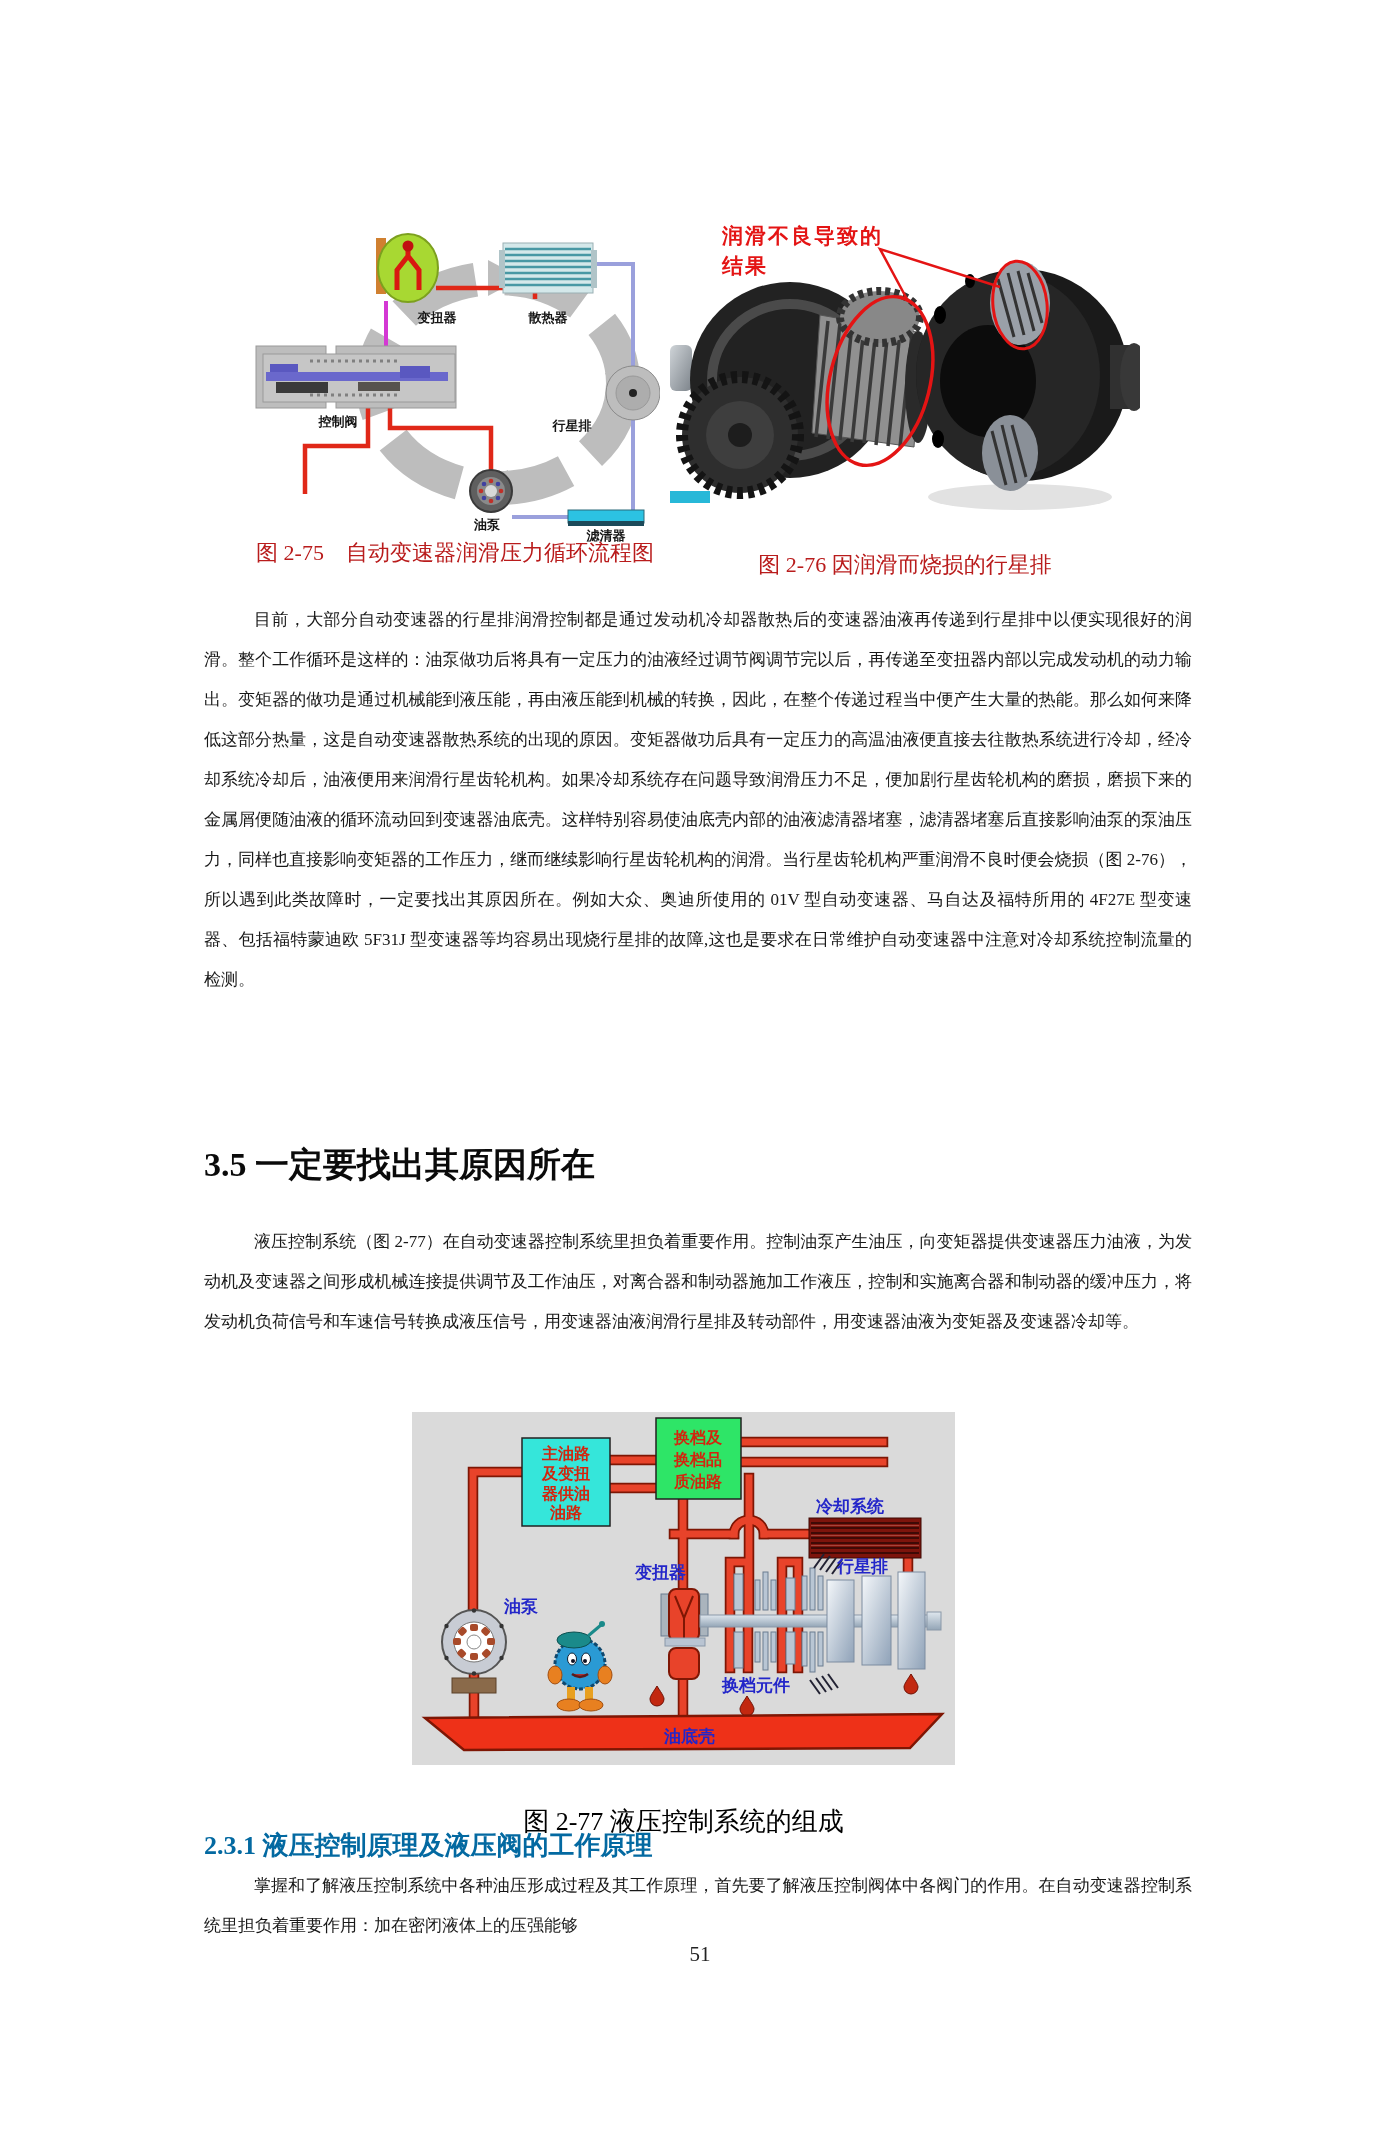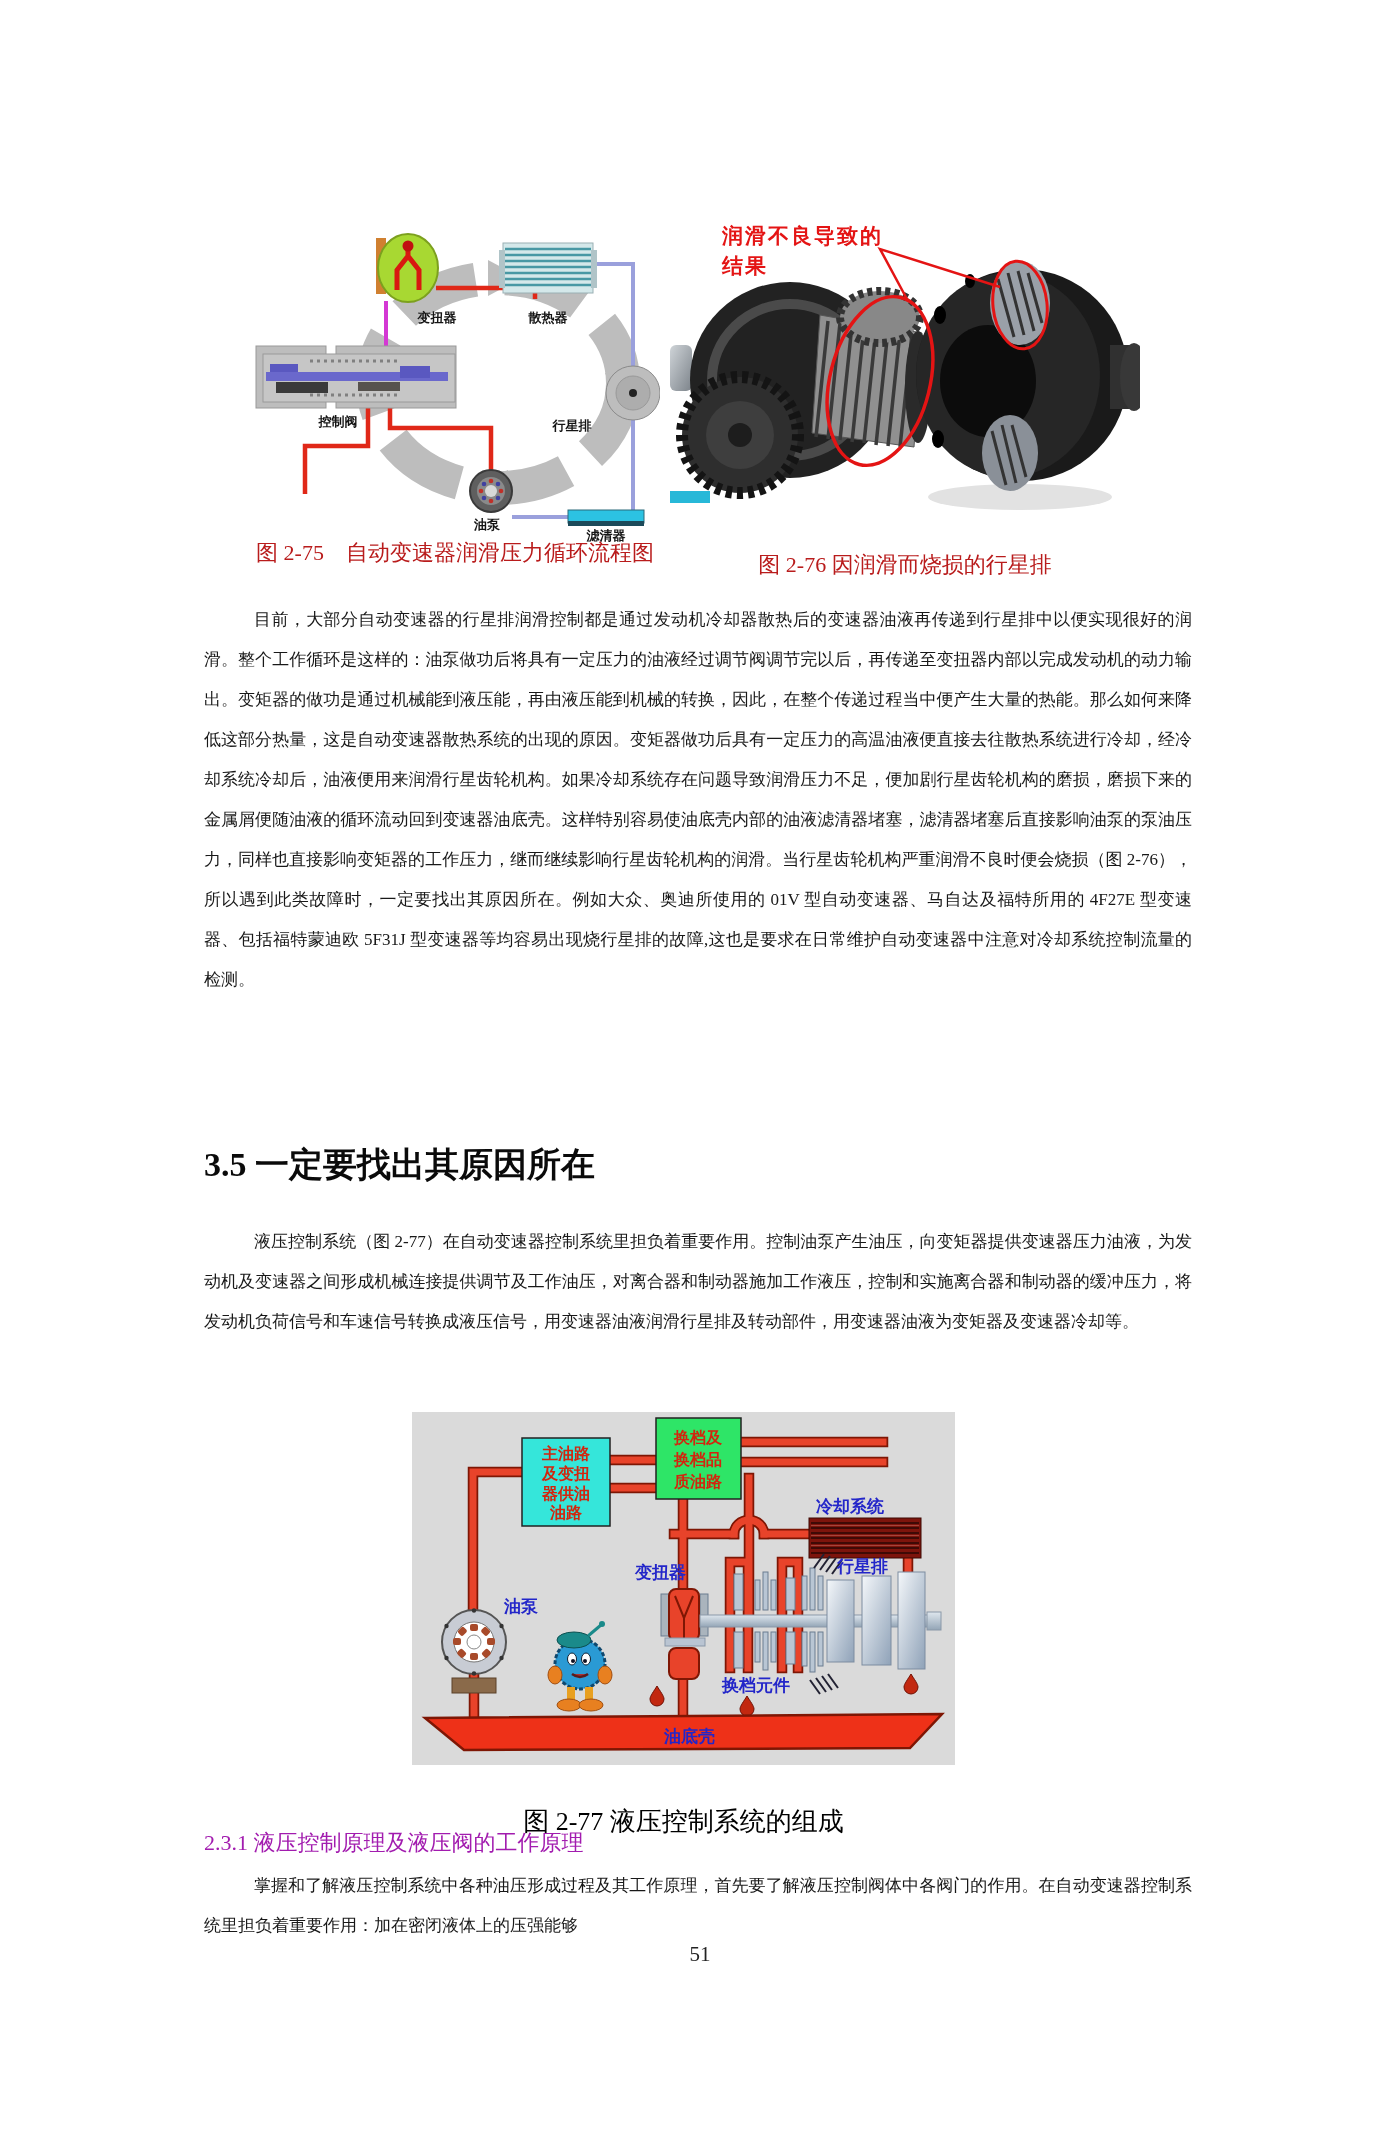--- a/index.html
+++ b/index.html
@@ -3,21 +3,21 @@
 <meta charset="utf-8">
 <style>
   html,body{margin:0;padding:0;background:#ffffff;}
   #page{position:relative;width:1373px;height:2129px;background:#ffffff;overflow:hidden;
         font-family:"Liberation Serif","DejaVu Serif",serif;color:#151515;}
   .abs{position:absolute;}
   .para{position:absolute;left:204px;width:988px;font-size:17px;line-height:40px;
         text-align:justify;text-indent:50px;color:#181818;}
   .caption{position:absolute;top:538px;font-size:22px;text-align:center;color:#b91c1c;}
   .h23{position:absolute;left:204px;top:1142px;font-size:34px;font-weight:bold;color:#0a0a0a;}
-  .h231{position:absolute;left:204px;top:1828px;font-size:22px;font-weight:normal;color:#a21caf;}
+  .h231{position:absolute;left:204px;top:1828px;font-size:26px;font-weight:bold;color:#0369a1;}
   .cap77{position:absolute;left:412px;top:1804px;width:543px;font-size:26px;text-align:center;color:#000000;}
   .pagenum{position:absolute;left:0;top:1942px;width:1400px;text-align:center;font-size:21px;color:#222;}
   svg text{font-family:"Liberation Serif","DejaVu Serif",serif;}
   .flab{font-size:13px;font-weight:bold;fill:#141414;}
   .blab{font-size:17px;font-weight:bold;fill:var(--blueLabel);}
   .rtext{font-size:16px;font-weight:bold;fill:var(--boxText);}
   .ann{font-size:21px;font-weight:bold;fill:var(--annotRed);letter-spacing:2px;}
   .pipeD{stroke:var(--pipeDark);stroke-width:10.5;fill:none;stroke-linecap:square;}
   .pipe{stroke:var(--pipeRed);stroke-width:7;fill:none;stroke-linecap:square;}
   .p75{stroke:var(--fig75Red);stroke-width:4.5;fill:none;}

